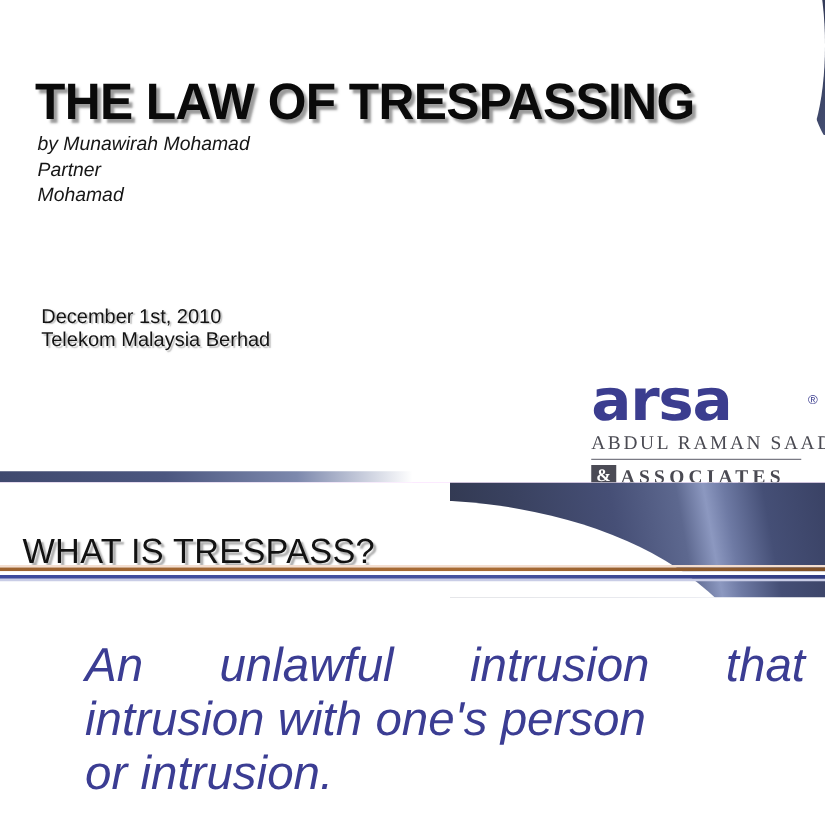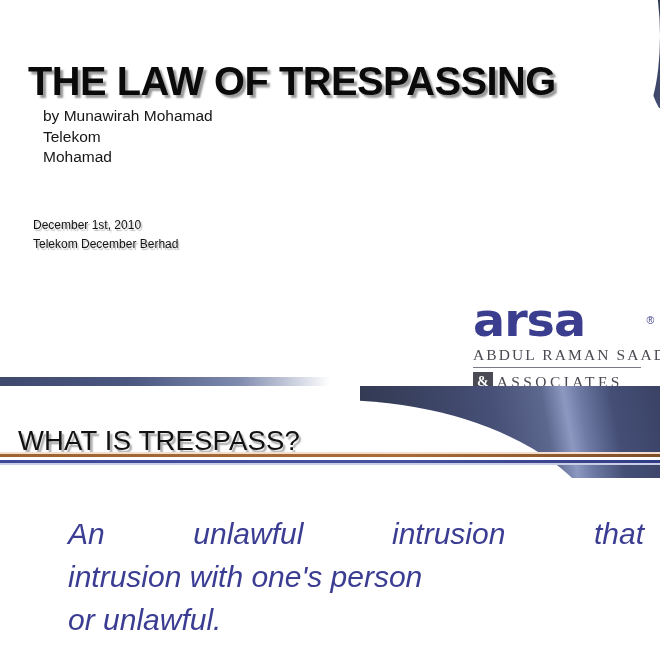--- a/index.html
+++ b/index.html
@@ -117,34 +117,35 @@
     letter-spacing: -0.5px;
     color: #0a0a0a;
     white-space: nowrap;
     transform: scaleX(0.97);
     transform-origin: left top;
     text-shadow: 3px 3px 2px rgba(120,120,120,0.75);
   }
 
   .s1-byline {
     position: absolute;
-    left: 43px;
+    left: 30px;
     top: 106px;
     font-size: 15.5px;
     line-height: 20.5px;
     color: #161616;
     white-space: nowrap;
+    font-style: italic;
   }
   .s1-byline div { white-space: nowrap; }
 
   .s1-event {
     position: absolute;
     left: 33px;
-    top: 216px;
-    font-size: 12px;
+    top: 244px;
+    font-size: 16px;
     line-height: 19px;
     color: #141414;
     white-space: nowrap;
     text-shadow: 1.5px 1.5px 1px rgba(165,165,165,0.7);
   }
 
   
   .logo {
     position: absolute;
     left: 473px;
@@ -200,20 +201,21 @@
     line-height: 19px;
     padding: 0 4px;
     height: 19px;
   }
   .logo-assoc {
     font-family: "Liberation Serif", serif;
     font-size: 15.5px;
     letter-spacing: 3.4px;
     color: #4a4a52;
     white-space: nowrap;
+    font-weight: bold;
   }
 
   
   .slide-body {
     position: absolute;
     left: 0;
     top: 386px;
     width: 660px;
     height: 274px;
     background: #ffffff;
@@ -315,21 +317,21 @@
     width: 660px;
     height: 2px;
     background: #c9cde6;
   }
 
   .s2-text {
     position: absolute;
     left: 68px;
     top: 512px;
     width: 576px;
-    font-size: 30px;
+    font-size: 38px;
     line-height: 43px;
     font-style: italic;
     color: #3b3d93;
     font-family: "Liberation Sans", sans-serif;
   }
   .s2-text .ln1 {
     text-align: justify;
     text-align-last: justify;
     white-space: nowrap;
   }
@@ -351,27 +353,27 @@
     <div class="bl-swoosh">
       <div class="fill"></div>
       <div class="cut"></div>
       <div class="base"></div>
     </div>
 
     <h1 class="s1-title">THE LAW OF TRESPASSING</h1>
 
     <div class="s1-byline">
       <div>by Munawirah Mohamad</div>
-      <div>Telekom</div>
+      <div>Partner</div>
       <div>Mohamad</div>
     </div>
 
     <div class="s1-event">
       <div>December 1st, 2010</div>
-      <div>Telekom December Berhad</div>
+      <div>Telekom Malaysia Berhad</div>
     </div>
 
     <div class="logo">
       <div class="logo-word">
         <span>arsa</span><span class="logo-reg">®</span>
       </div>
       <div class="logo-line1">ABDUL RAMAN SAAD</div>
       <div class="logo-line2">
         <span class="logo-amp">&amp;</span>
         <span class="logo-assoc">ASSOCIATES</span>
@@ -392,16 +394,16 @@
     <div class="rule-tan"></div>
     <div class="rule-brown"></div>
     <div class="rule-gap"></div>
     <div class="rule-blue"></div>
     <div class="rule-blue-soft"></div>
   </div>
 
   <div class="s2-text">
     <div class="ln1">An  unlawful  intrusion  that</div>
     <div class="ln2">intrusion with one's person</div>
-    <div class="ln3">or unlawful.</div>
+    <div class="ln3">or intrusion.</div>
   </div>
 
 </div>
 
 </body></html>

